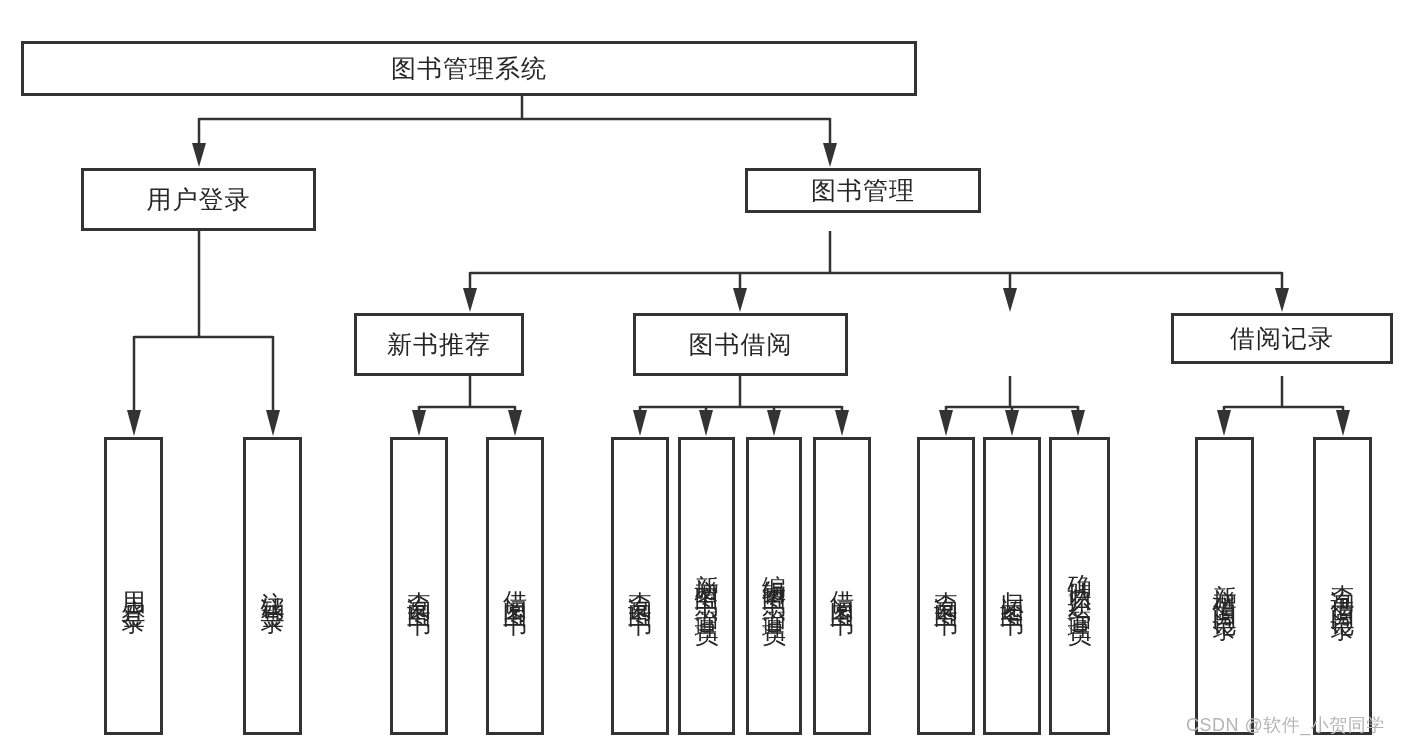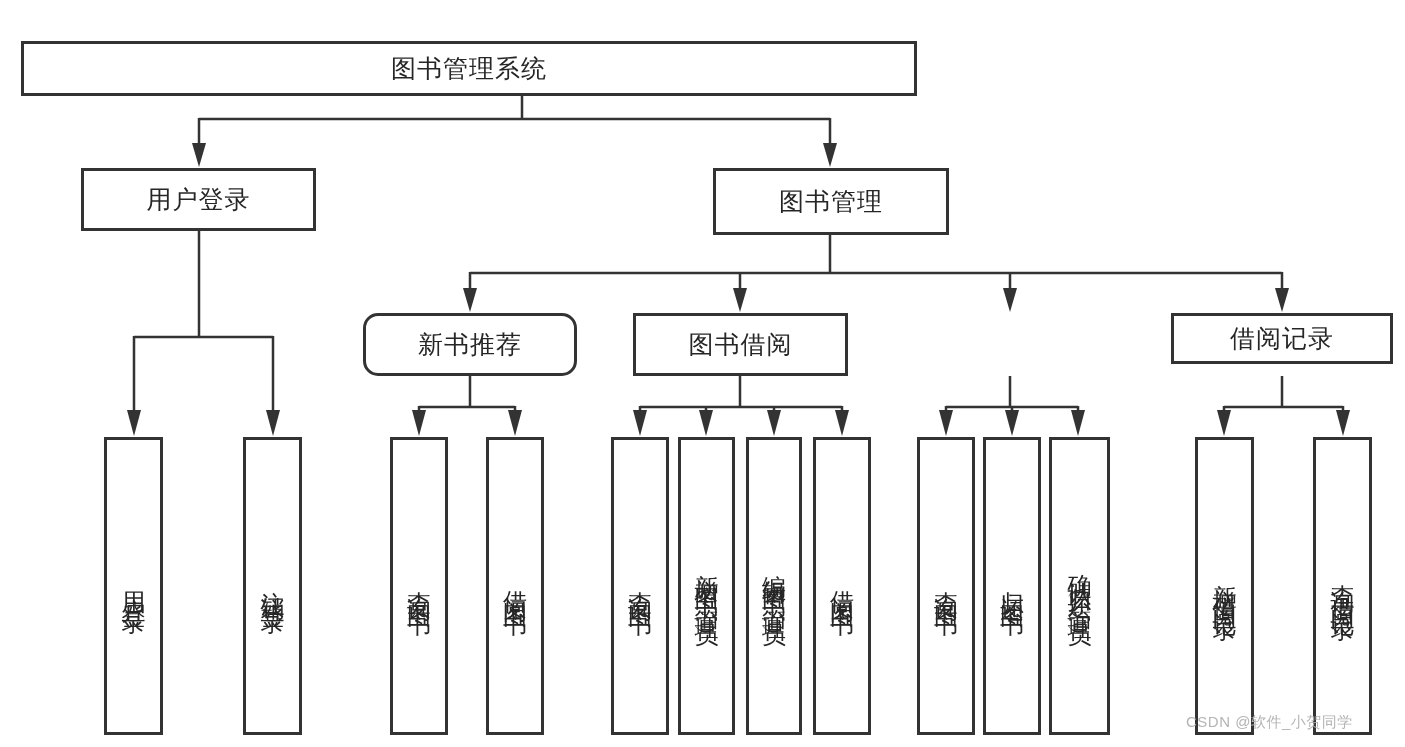--- a/index.html
+++ b/index.html
@@ -31,21 +31,21 @@
   .vbox .lbl {
     writing-mode: vertical-rl;
     text-orientation: mixed;
     letter-spacing: 7px;
     line-height: 1;
   }
   .watermark {
     position: absolute;
     left: 1186px;
     top: 713px;
-    font-size: 15px;
+    font-size: 18px;
     color: #b4b4b4;
     white-space: nowrap;
     z-index: 5;
     letter-spacing: 0.5px;
   }
 </style>
 </head>
 <body>
 
 <div class="canvas">
@@ -93,25 +93,25 @@
     </g>
   </svg>
 
   <div class="box hbox" style="left:21px;top:13px;width:896px;height:55px;margin-top:28px;">
     <span class="lbl">图书管理系统</span>
   </div>
 
   <div class="box hbox" style="left:81px;top:168px;width:235px;height:63px;">
     <span class="lbl">用户登录</span>
   </div>
-  <div class="box hbox" style="left:713px;top:168px;width:236px;height:67px;">
+  <div class="box hbox" style="left:745px;top:168px;width:236px;height:45px;">
     <span class="lbl">图书管理</span>
   </div>
 
-  <div class="box hbox" style="left:363px;top:313px;width:214px;height:63px;border-radius:15px;">
+  <div class="box hbox" style="left:354px;top:313px;width:170px;height:63px;">
     <span class="lbl">新书推荐</span>
   </div>
   <div class="box hbox" style="left:633px;top:313px;width:215px;height:63px;">
     <span class="lbl">图书借阅</span>
   </div>
   <div class="box hbox" style="left:1171px;top:313px;width:222px;height:51px;">
     <span class="lbl">借阅记录</span>
   </div>
 
   <div class="box vbox" style="left:104px;top:437px;width:59px;height:298px;">

